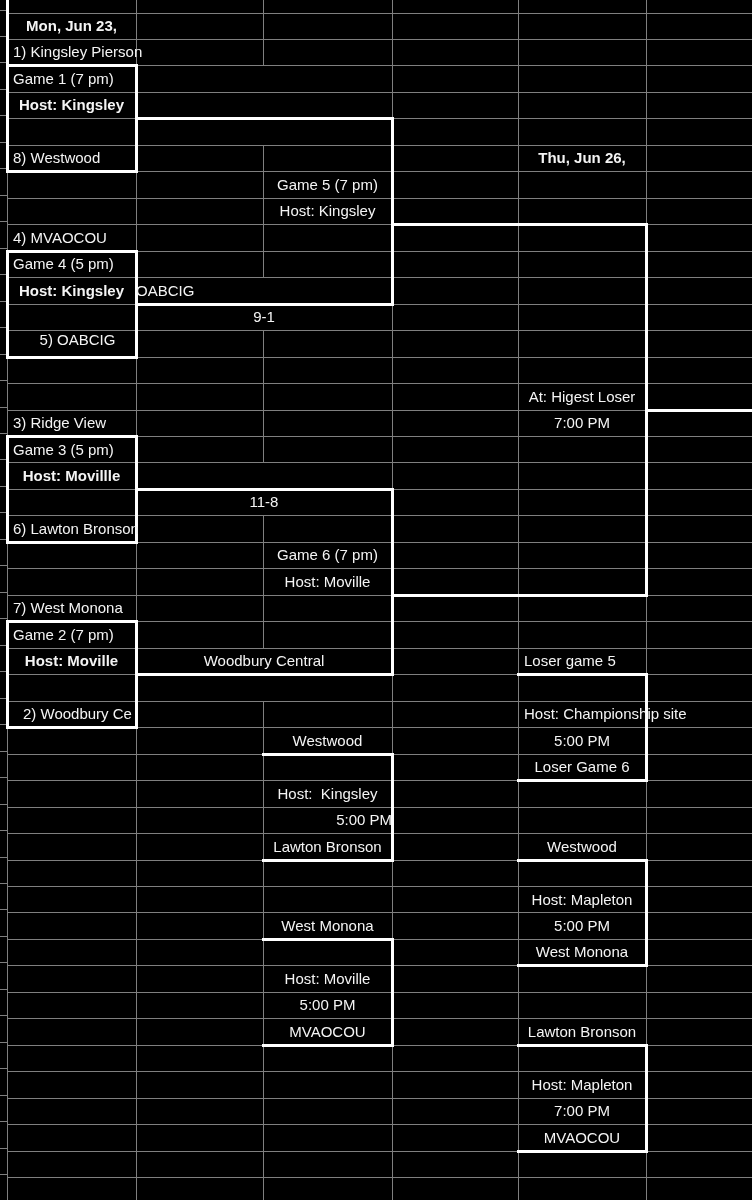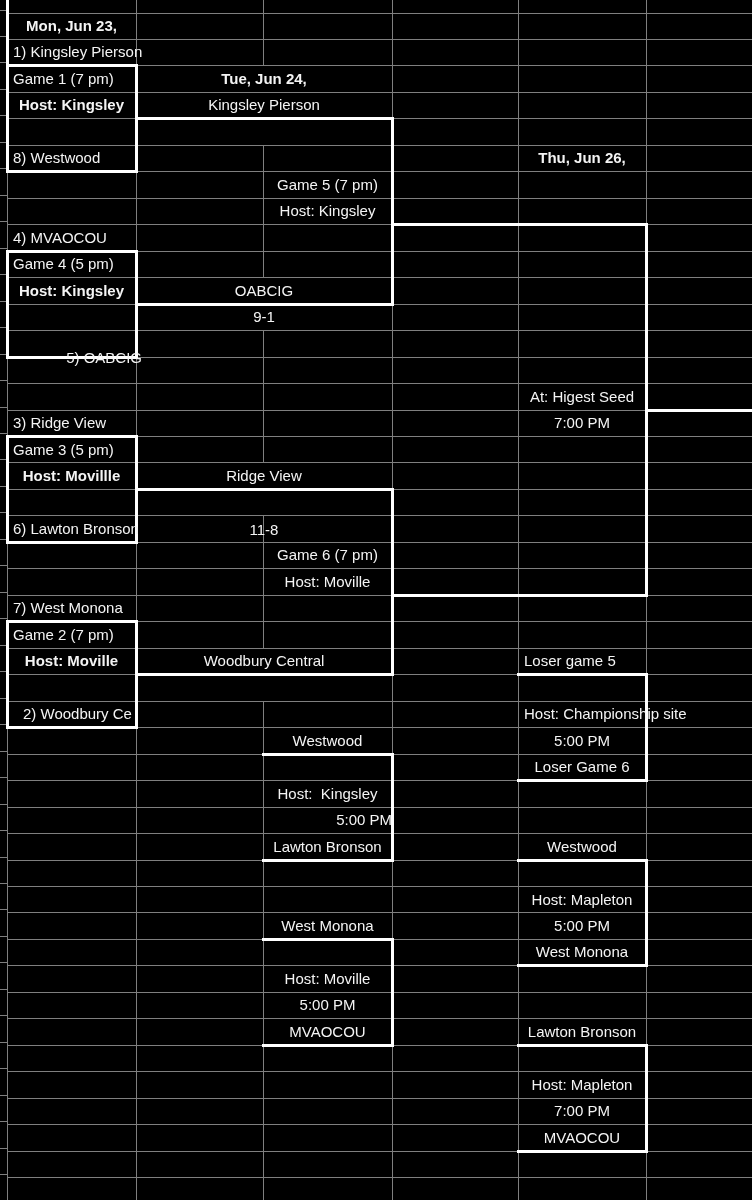--- a/index.html
+++ b/index.html
@@ -152,40 +152,37 @@
     <div class="bracket-line" style="left: 644.5px; top: 858.5px; width: 3px; height: 108.9px; background: rgb(255, 255, 255);"></div>
     <div class="bracket-line" style="left: 390.5px; top: 937.9px; width: 3px; height: 108.9px; background: rgb(255, 255, 255);"></div>
     <div class="bracket-line" style="left: 644.5px; top: 1043.8px; width: 3px; height: 108.9px; background: rgb(255, 255, 255);"></div>
     <div class="game-box" style="left: 5.5px; top: 64.4px; width: 132px; height: 108.9px; border-color: rgb(255, 255, 255);"></div>
     <div class="game-box" style="left: 5.5px; top: 249.7px; width: 132px; height: 108.9px; border-color: rgb(255, 255, 255);"></div>
     <div class="game-box" style="left: 5.5px; top: 435px; width: 132px; height: 108.9px; border-color: rgb(255, 255, 255);"></div>
     <div class="game-box" style="left: 5.5px; top: 620.3px; width: 132px; height: 108.9px; border-color: rgb(255, 255, 255);"></div>
     <div class="cell" style="left: 7px; top: 13px; width: 129px; height: 26.47px; line-height: 26.47px; text-align: center; color: rgb(244, 244, 244); padding-left: 0px; padding-right: 0px; font-weight: 700;">Mon, Jun 23,</div>
     <div class="cell" style="left: 7px; top: 39.47px; width: 129px; height: 26.47px; line-height: 26.47px; text-align: left; color: rgb(244, 244, 244); padding-left: 6px; padding-right: 0px; font-weight: 400;">1) Kingsley Pierson</div>
     <div class="cell" style="left: 7px; top: 65.94px; width: 129px; height: 26.47px; line-height: 26.47px; text-align: left; color: rgb(244, 244, 244); padding-left: 6px; padding-right: 0px; font-weight: 400;">Game 1 (7 pm)</div>
-    <div class="cell" style="left: 136px; top: 65.94px; width: 256px; height: 26.47px; line-height: 26.47px; text-align: center; color: rgb(244, 244, 244); padding-left: 0px; padding-right: 0px; font-weight: 700;">Tue, Jun 24,</div>
     <div class="cell" style="left: 7px; top: 92.41px; width: 129px; height: 26.47px; line-height: 26.47px; text-align: center; color: rgb(244, 244, 244); padding-left: 0px; padding-right: 0px; font-weight: 700;">Host: Kingsley</div>
-    <div class="cell" style="left: 136px; top: 92.41px; width: 256px; height: 26.47px; line-height: 26.47px; text-align: center; color: rgb(244, 244, 244); padding-left: 0px; padding-right: 0px; font-weight: 400;">Kingsley Pierson</div>
     <div class="cell" style="left: 7px; top: 145.35px; width: 129px; height: 26.47px; line-height: 26.47px; text-align: left; color: rgb(244, 244, 244); padding-left: 6px; padding-right: 0px; font-weight: 400;">8) Westwood</div>
     <div class="cell" style="left: 518px; top: 145.35px; width: 128px; height: 26.47px; line-height: 26.47px; text-align: center; color: rgb(244, 244, 244); padding-left: 0px; padding-right: 0px; font-weight: 700;">Thu, Jun 26,</div>
     <div class="cell" style="left: 263px; top: 171.82px; width: 129px; height: 26.47px; line-height: 26.47px; text-align: center; color: rgb(244, 244, 244); padding-left: 0px; padding-right: 0px; font-weight: 400;">Game 5 (7 pm)</div>
     <div class="cell" style="left: 263px; top: 198.29px; width: 129px; height: 26.47px; line-height: 26.47px; text-align: center; color: rgb(244, 244, 244); padding-left: 0px; padding-right: 0px; font-weight: 400;">Host: Kingsley</div>
     <div class="cell" style="left: 7px; top: 224.76px; width: 129px; height: 26.47px; line-height: 26.47px; text-align: left; color: rgb(244, 244, 244); padding-left: 6px; padding-right: 0px; font-weight: 400;">4) MVAOCOU</div>
     <div class="cell" style="left: 7px; top: 251.23px; width: 129px; height: 26.47px; line-height: 26.47px; text-align: left; color: rgb(244, 244, 244); padding-left: 6px; padding-right: 0px; font-weight: 400;">Game 4 (5 pm)</div>
     <div class="cell" style="left: 7px; top: 277.7px; width: 129px; height: 26.47px; line-height: 26.47px; text-align: center; color: rgb(244, 244, 244); padding-left: 0px; padding-right: 0px; font-weight: 700;">Host: Kingsley</div>
-    <div class="cell" style="left: 136px; top: 277.7px; width: 256px; height: 26.47px; line-height: 26.47px; text-align: center; color: rgb(244, 244, 244); padding-left: 0px; padding-right: 0px; font-weight: 400;">OABCIG</div>
+    <div class="cell" style="left: 136px; top: 277.7px; width: 256px; height: 26.47px; line-height: 26.47px; color: rgb(244, 244, 244); padding-left: 0px; padding-right: 0px; font-weight: 400;">OABCIG</div>
     <div class="cell" style="left: 136px; top: 304.17px; width: 256px; height: 26.47px; line-height: 26.47px; text-align: center; color: rgb(244, 244, 244); padding-left: 0px; padding-right: 0px; font-weight: 400;">9-1</div>
-    <div class="cell" style="left: 7px; top: 345px; width: 129px; height: 26.47px; line-height: 26.47px; text-align: right; color: rgb(244, 244, 244); padding-left: 6px; padding-right: 0px; font-weight: 400;">5) OABCIG</div>
-    <div class="cell" style="left: 518px; top: 383.58px; width: 128px; height: 26.47px; line-height: 26.47px; text-align: center; color: rgb(244, 244, 244); padding-left: 0px; padding-right: 0px; font-weight: 400;">At: Higest Seed</div>
+    <div class="cell" style="left: 7px; top: 327px; width: 129px; height: 26.47px; line-height: 26.47px; text-align: center; color: rgb(244, 244, 244); padding-left: 6px; padding-right: 0px; font-weight: 400;">5) OABCIG</div>
+    <div class="cell" style="left: 518px; top: 383.58px; width: 128px; height: 26.47px; line-height: 26.47px; text-align: center; color: rgb(244, 244, 244); padding-left: 0px; padding-right: 0px; font-weight: 400;">At: Higest Loser</div>
     <div class="cell" style="left: 7px; top: 410.05px; width: 129px; height: 26.47px; line-height: 26.47px; text-align: left; color: rgb(244, 244, 244); padding-left: 6px; padding-right: 0px; font-weight: 400;">3) Ridge View</div>
     <div class="cell" style="left: 518px; top: 410.05px; width: 128px; height: 26.47px; line-height: 26.47px; text-align: center; color: rgb(244, 244, 244); padding-left: 0px; padding-right: 0px; font-weight: 400;">7:00 PM</div>
     <div class="cell" style="left: 7px; top: 436.52px; width: 129px; height: 26.47px; line-height: 26.47px; text-align: left; color: rgb(244, 244, 244); padding-left: 6px; padding-right: 0px; font-weight: 400;">Game 3 (5 pm)</div>
     <div class="cell" style="left: 7px; top: 462.99px; width: 129px; height: 26.47px; line-height: 26.47px; text-align: center; color: rgb(244, 244, 244); padding-left: 0px; padding-right: 0px; font-weight: 700;">Host: Movillle</div>
-    <div class="cell" style="left: 136px; top: 462.99px; width: 256px; height: 26.47px; line-height: 26.47px; text-align: center; color: rgb(244, 244, 244); padding-left: 0px; padding-right: 0px; font-weight: 400;">Ridge View</div>
-    <div class="cell" style="left: 136px; top: 489.46px; width: 256px; height: 26.47px; line-height: 26.47px; text-align: center; color: rgb(244, 244, 244); padding-left: 0px; padding-right: 0px; font-weight: 400; margin-top: 28px;">11-8</div>
+    <div class="cell" style="left: 136px; top: 489.46px; width: 256px; height: 26.47px; line-height: 26.47px; text-align: center; color: rgb(244, 244, 244); padding-left: 0px; padding-right: 0px; font-weight: 400;">11-8</div>
     <div class="cell" style="left: 7px; top: 515.93px; width: 129px; height: 26.47px; line-height: 26.47px; text-align: left; color: rgb(244, 244, 244); padding-left: 6px; padding-right: 0px; font-weight: 400;">6) Lawton Bronson</div>
     <div class="cell" style="left: 263px; top: 542.4px; width: 129px; height: 26.47px; line-height: 26.47px; text-align: center; color: rgb(244, 244, 244); padding-left: 0px; padding-right: 0px; font-weight: 400;">Game 6 (7 pm)</div>
     <div class="cell" style="left: 263px; top: 568.87px; width: 129px; height: 26.47px; line-height: 26.47px; text-align: center; color: rgb(244, 244, 244); padding-left: 0px; padding-right: 0px; font-weight: 400;">Host: Moville</div>
     <div class="cell" style="left: 7px; top: 595.34px; width: 129px; height: 26.47px; line-height: 26.47px; text-align: left; color: rgb(244, 244, 244); padding-left: 6px; padding-right: 0px; font-weight: 400;">7) West Monona</div>
     <div class="cell" style="left: 7px; top: 621.81px; width: 129px; height: 26.47px; line-height: 26.47px; text-align: left; color: rgb(244, 244, 244); padding-left: 6px; padding-right: 0px; font-weight: 400;">Game 2 (7 pm)</div>
     <div class="cell" style="left: 7px; top: 648.28px; width: 129px; height: 26.47px; line-height: 26.47px; text-align: center; color: rgb(244, 244, 244); padding-left: 0px; padding-right: 0px; font-weight: 700;">Host: Moville</div>
     <div class="cell" style="left: 136px; top: 648.28px; width: 256px; height: 26.47px; line-height: 26.47px; text-align: center; color: rgb(244, 244, 244); padding-left: 0px; padding-right: 0px; font-weight: 400;">Woodbury Central</div>
     <div class="cell" style="left: 518px; top: 648.28px; width: 128px; height: 26.47px; line-height: 26.47px; text-align: left; color: rgb(244, 244, 244); padding-left: 6px; padding-right: 0px; font-weight: 400;">Loser game 5</div>
     <div class="cell" style="left: 7px; top: 701.22px; width: 129px; height: 26.47px; line-height: 26.47px; text-align: center; color: rgb(244, 244, 244); padding-left: 6px; padding-right: 0px; font-weight: 400;">2) Woodbury Ce</div>
     <div class="cell" style="left: 518px; top: 701.22px; width: 234px; height: 26.47px; line-height: 26.47px; text-align: left; color: rgb(244, 244, 244); padding-left: 6px; padding-right: 0px; font-weight: 400;">Host: Championship site</div>

